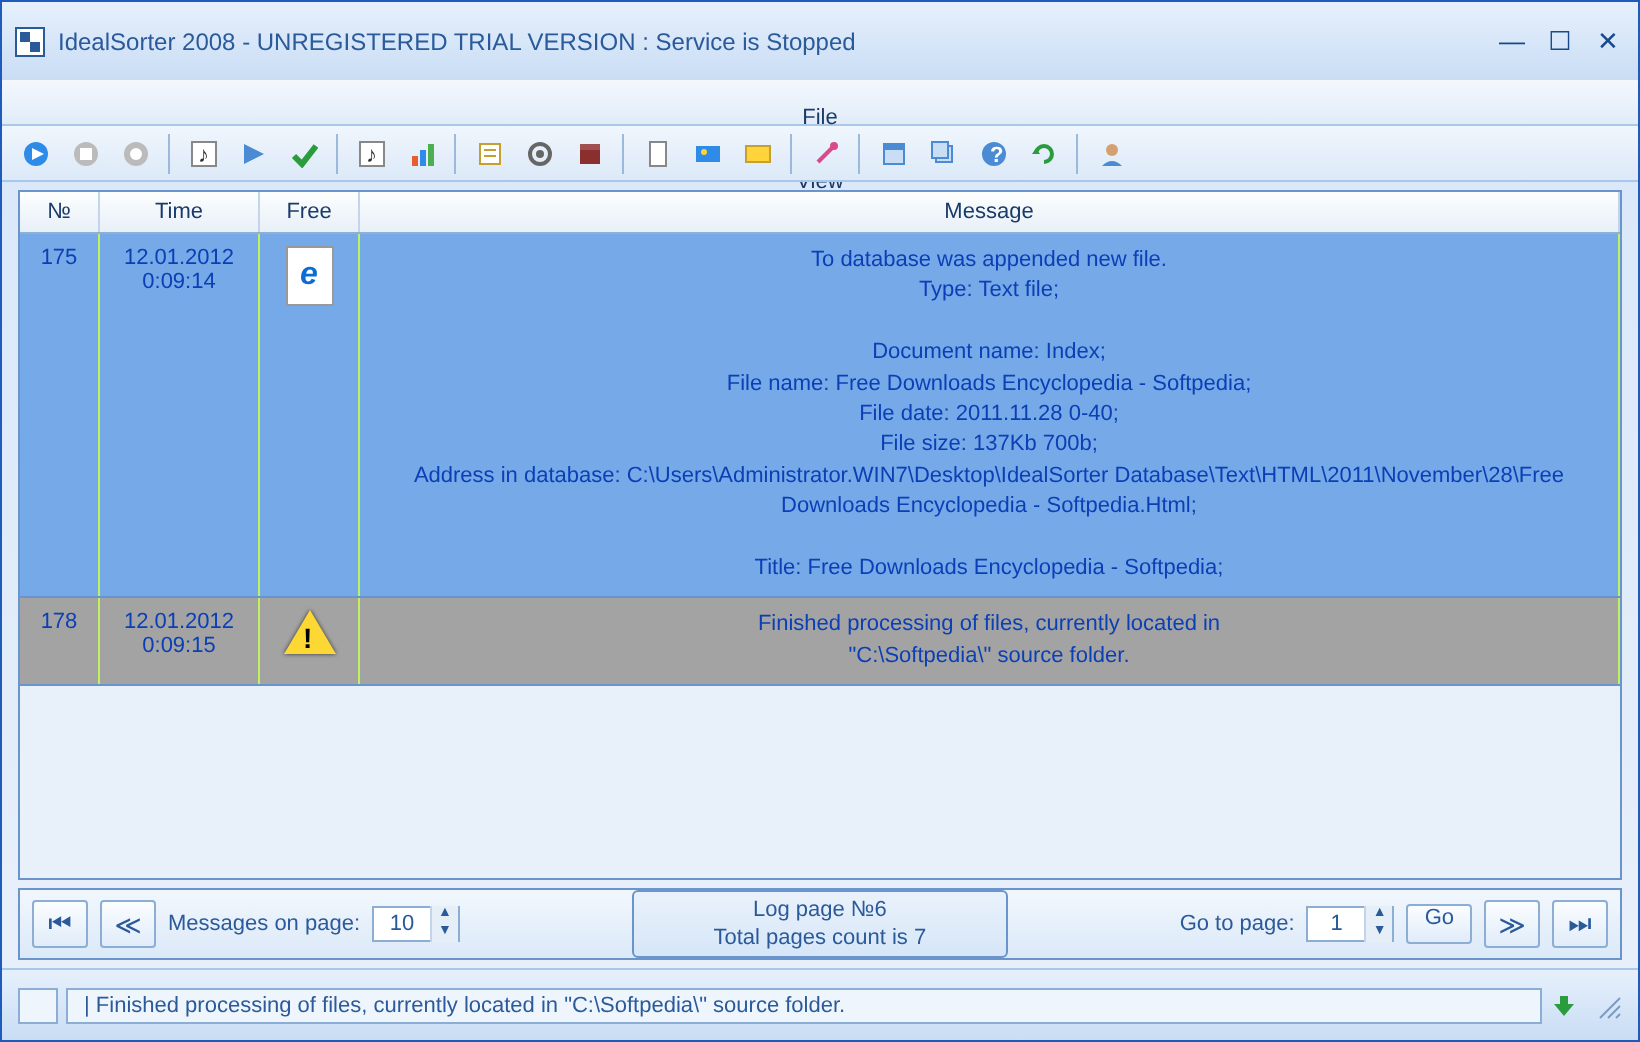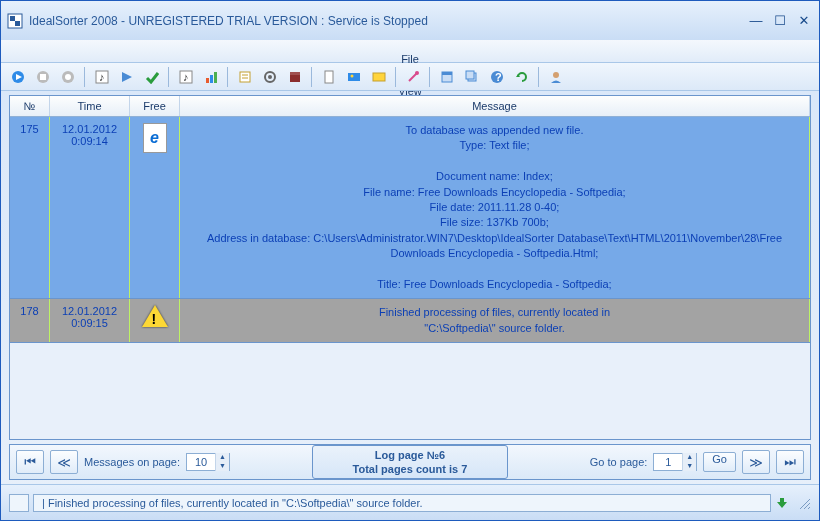--- a/index.html
+++ b/index.html
@@ -32,21 +32,21 @@
 .col-msg { flex:1; }
 .msgtext { line-height:1.4; }
 .pager { height:36px; margin:0 8px 4px 8px; border:1px solid #6a95cc; background:linear-gradient(to bottom,#f2f7fd 0%,#dbe9f8 100%); display:flex; align-items:center; padding:0 6px; gap:6px; }
 .navbtn { width:28px; height:24px; border:1px solid #8caed4; background:linear-gradient(to bottom,#fbfdff 0%,#e0ecf9 100%); display:flex; align-items:center; justify-content:center; cursor:pointer; border-radius:2px; color:#2a5a9a; font-size:13px; }
 .pager .plabel { color:#2a5a9a; }
 .spin { display:inline-flex; align-items:center; border:1px solid #8caed4; background:#fff; height:18px; }
 .spin input { width:28px; border:none; text-align:center; font-size:11px; color:#2a5a9a; outline:none; }
 .spin .arrows { display:flex; flex-direction:column; width:14px; }
 .spin .arrows span { height:9px; font-size:7px; text-align:center; cursor:pointer; color:#2a5a9a; background:#e6eef8; border-left:1px solid #c3d5ea; }
 .pager .center { flex:1; display:flex; justify-content:center; }
-.pagerinfo { border:1px solid #6a95cc; background:linear-gradient(to bottom,#eaf2fb 0%,#d6e6f8 100%); border-radius:3px; padding:2px 40px; text-align:center; color:#2a5a9a; font-weight:bold; line-height:1.3; }
+.pagerinfo { border:1px solid #6a95cc; background:linear-gradient(to bottom,#eaf2fb 0%,#d6e6f8 100%); border-radius:3px; padding:2px 40px; text-align:center; color:#2a5a9a; font-weight:normal; line-height:1.3; }
 .gobtn { height:20px; padding:0 8px; border:1px solid #8caed4; background:linear-gradient(to bottom,#fbfdff 0%,#e0ecf9 100%); cursor:pointer; color:#2a5a9a; border-radius:2px; }
 .statusbar { height:36px; background:linear-gradient(to bottom,#e6f0fc 0%,#c9ddf5 100%); display:flex; align-items:center; padding:0 8px; border-top:1px solid #a9c7e8; }
 .statusbar .sbox { border:1px solid #8caed4; background:#eef5fc; height:18px; padding:0 8px; display:flex; align-items:center; color:#2a5a9a; margin-right:4px; }
 .statusbar .sbox.small { width:20px; padding:0; justify-content:center; }
 .statusbar .stext { flex:1; }
 .statusbar .sicons { display:flex; gap:8px; align-items:center; }
 .ie-icon { width:24px; height:30px; background:#fff; border:1px solid #999; position:relative; display:flex; align-items:center; justify-content:center; }
 .ie-icon::before { content:"e"; font-size:16px; font-weight:bold; color:#0b6dd4; font-style:italic; }
 .warn-icon { width:26px; height:24px; position:relative; }
 .warn-tri { width:0; height:0; border-left:13px solid transparent; border-right:13px solid transparent; border-bottom:22px solid #fdd835; position:absolute; top:0; left:0; filter:drop-shadow(0 0 1px #333); }

